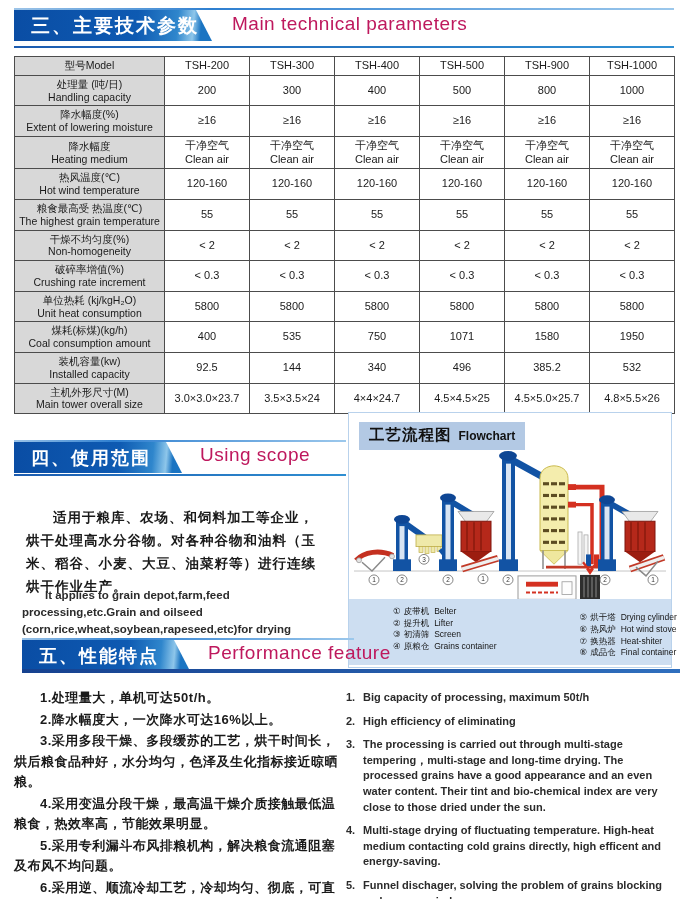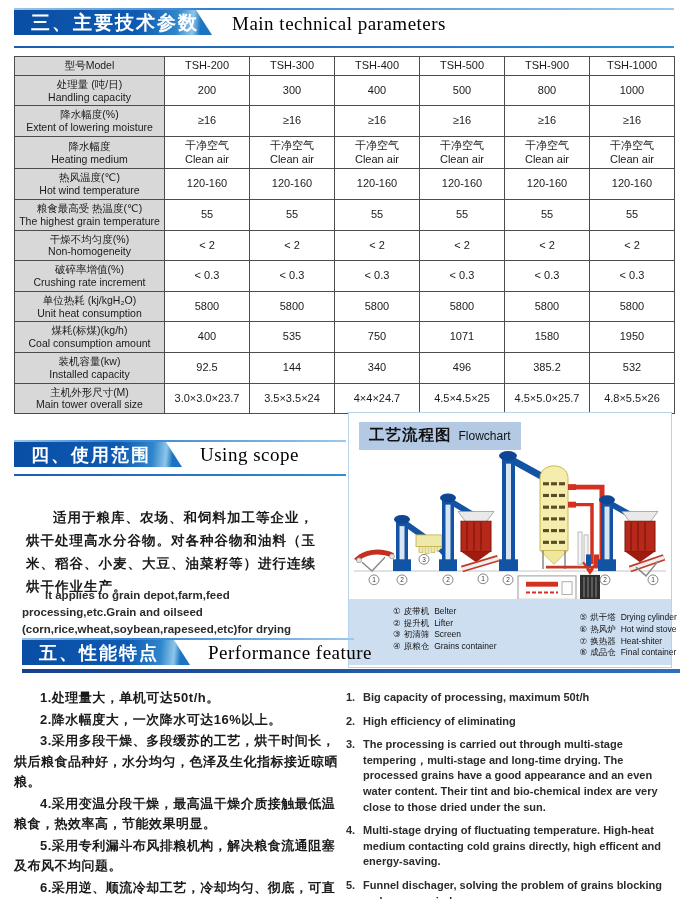--- a/index.html
+++ b/index.html
@@ -3,26 +3,26 @@
 <meta charset="utf-8">
 <style>
   html,body{margin:0;padding:0;}
   body{width:680px;height:899px;background:#fff;position:relative;
        font-family:"Liberation Sans","DejaVu Sans",sans-serif;color:#1a1a1a;overflow:hidden;}
 
   
   .sec-header{position:absolute;}
   .accent-top{position:absolute;top:0;left:0;height:2px;
       background:linear-gradient(90deg,#9cc4e8,#2e7fd0 30%,#9cc8ec);}
-  .banner{position:absolute;top:2px;left:0;height:25px;display:flex;align-items:center;
+  .banner{position:absolute;top:2px;left:0;height:31px;display:flex;align-items:center;
       padding-left:17px;box-sizing:border-box;color:#fff;font-weight:bold;font-size:19px;
       letter-spacing:2px;
       background:linear-gradient(95deg,#0a4da4 0%,#0e5ab2 62%,#2f86cc 82%,#8ec6ea 90%,#1a74c2 94%);
       clip-path:polygon(0 0,calc(100% - 16px) 0,100% 100%,0 100%);}
-  .en-title{position:absolute;top:5px;color:#000000;font-size:19px;letter-spacing:.5px;font-family:Liberation Serif, serif;}
+  .en-title{position:absolute;top:5px;color:#be185d;font-size:19px;letter-spacing:.5px;}
   .underline{position:absolute;left:0;bottom:0;height:2px;
       background:linear-gradient(90deg,#1c5cb0,#2f8fd2);}
   .underline.thick{height:4px;background:linear-gradient(90deg,#16418f,#2f6fbe);}
 
   
   .tech-table{position:absolute;left:14px;top:56px;width:660px;border-collapse:collapse;
       table-layout:fixed;}
   .tech-table td{border:1px solid #4c4c4c;text-align:center;vertical-align:middle;
       padding:2px;font-size:11px;line-height:1.25;background:#fff;}
   .tech-table td.lbl{background:#d8d8d8;font-size:10.5px;line-height:1.22;width:148px;}
@@ -35,21 +35,21 @@
       font-weight:bold;line-height:1.72;text-indent:2em;letter-spacing:1px;}
   .scope-en{position:absolute;left:22px;top:575px;width:312px;font-size:11.5px;
       font-weight:600;color:#2b2b2b;line-height:1.5;text-indent:2em;}
 
   
   .flowbox{position:absolute;left:348px;top:412px;width:324px;height:256px;
       border:1px solid #b9d2ec;background:#fff;box-sizing:border-box;}
   .flowlabel{position:absolute;left:10px;top:9px;background:#b3c9e4;padding:3px 10px 4px 10px;
       white-space:nowrap;}
   .flowlabel .zh{font-weight:bold;font-size:15.5px;letter-spacing:1px;color:#111;}
-  .flowlabel .en{font-weight:normal;font-size:12px;margin-left:7px;color:#111;}
+  .flowlabel .en{font-weight:bold;font-size:12px;margin-left:7px;color:#111;}
   .flow-svg{position:absolute;left:1px;top:36px;}
   .legend{position:absolute;left:0;bottom:2px;width:100%;height:66px;background:#cddef1;
       display:flex;box-sizing:border-box;padding:7px 0 0 44px;gap:41px;}
   .lg-col{display:flex;flex-direction:column;}
   .lg-col + .lg-col{margin-left:42px;justify-content:center;}
   .lg-row{font-size:8.5px;line-height:1.38;white-space:nowrap;color:#151515;}
   .lg-row .lg-num{margin-right:3px;}
   .lg-row .lg-zh{margin-right:5px;}
 
   

